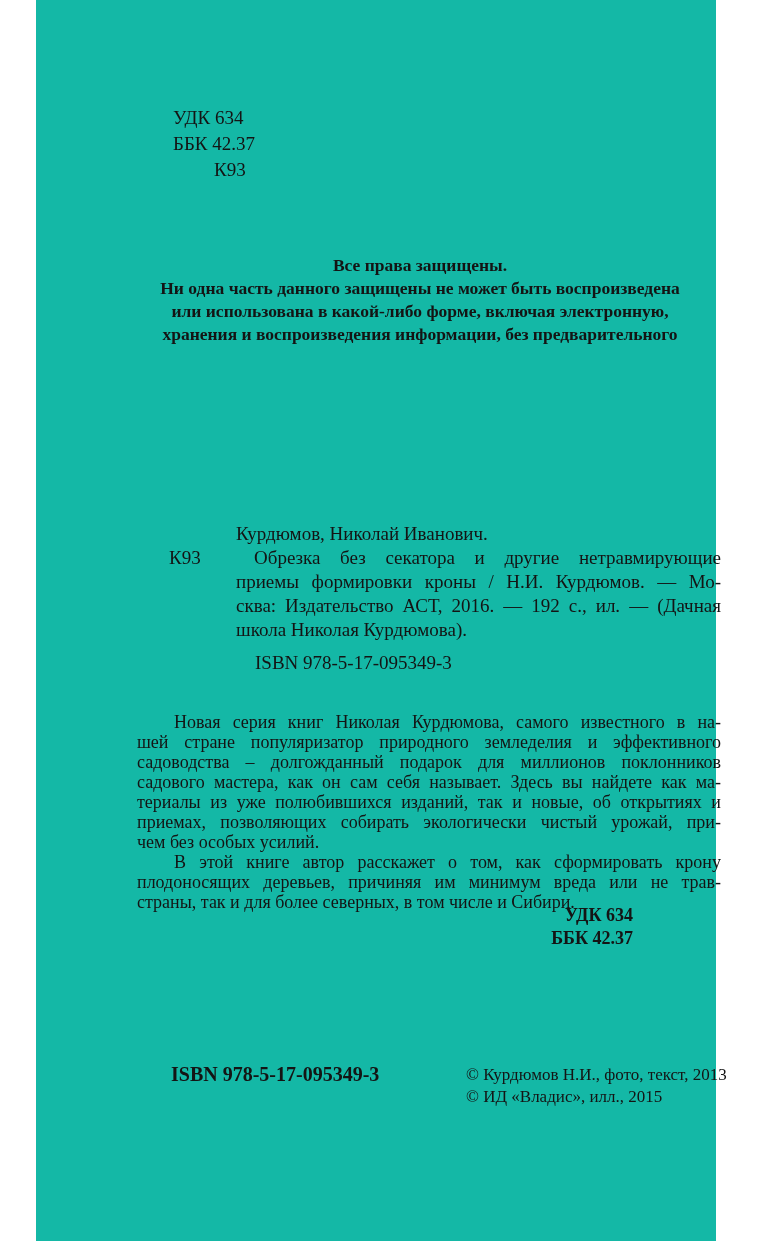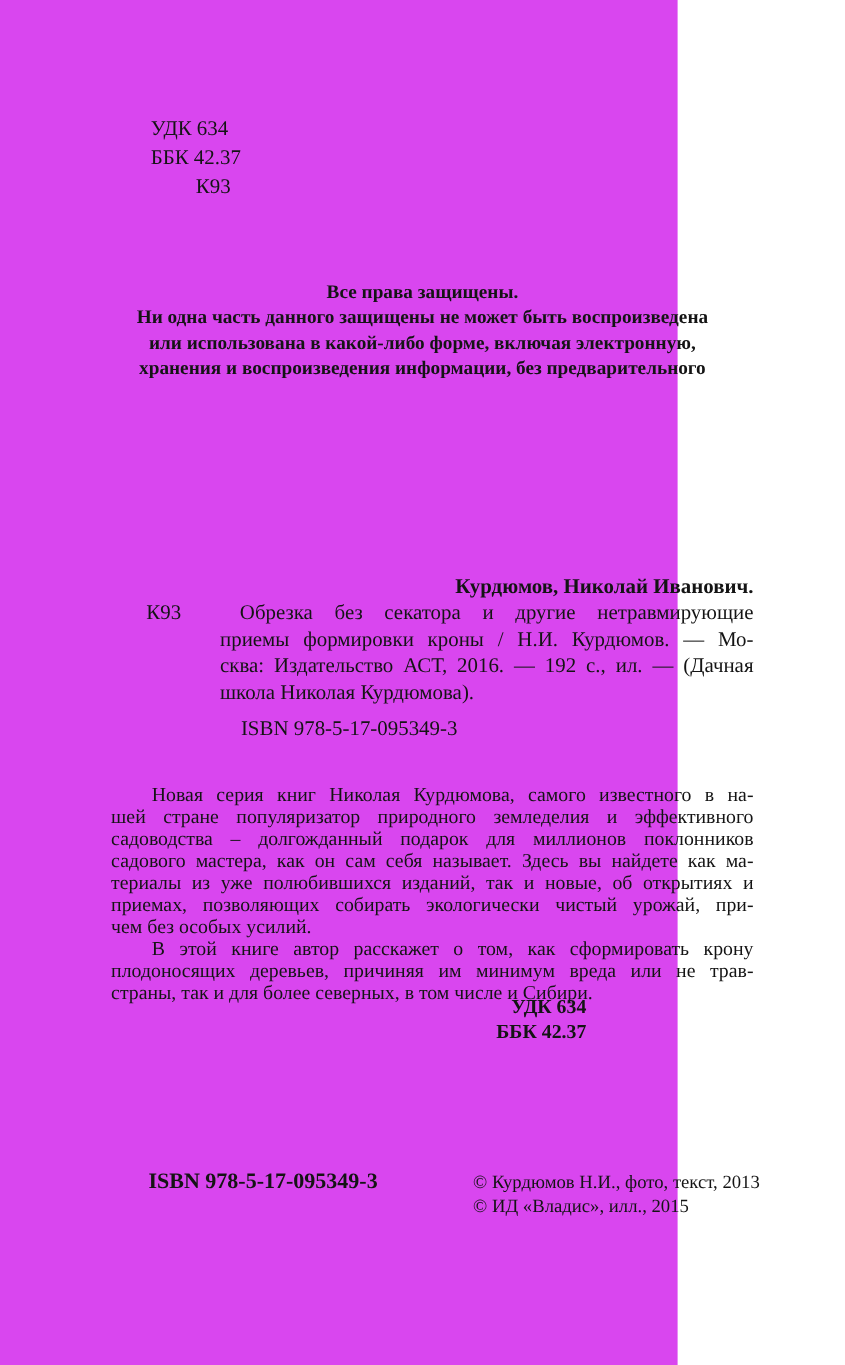--- a/index.html
+++ b/index.html
@@ -10,23 +10,24 @@
   }
   body {
     width: 768px;
     height: 1241px;
     overflow: hidden;
     font-family: "Liberation Serif", "DejaVu Serif", serif;
     color: #141414;
   }
   .page {
     position: relative;
-    width: 616px;
+    width: 680px;
     height: 1241px;
-    background: #d946ef;
+    background: #14b8a6;
+    margin-left: 36px;
   }
 
   
   .top-codes {
     position: absolute;
     left: 137px;
     top: 105px;
     font-size: 19px;
     line-height: 26px;
     white-space: nowrap;
@@ -48,21 +49,21 @@
 
   
   .catalog-entry {
     position: absolute;
     left: 200px;
     top: 522px;
     width: 485px;
     font-size: 19px;
     line-height: 24px;
   }
-  .catalog-entry .author-line { font-weight: 700; text-align: right; }
+  .catalog-entry .author-line { font-weight: 400; }
   .catalog-entry .k93-code {
     position: absolute;
     left: -67px;
     top: 24px;
     font-weight: 400;
   }
   .jline {
     text-align: justify;
     text-align-last: justify;
     white-space: nowrap;

